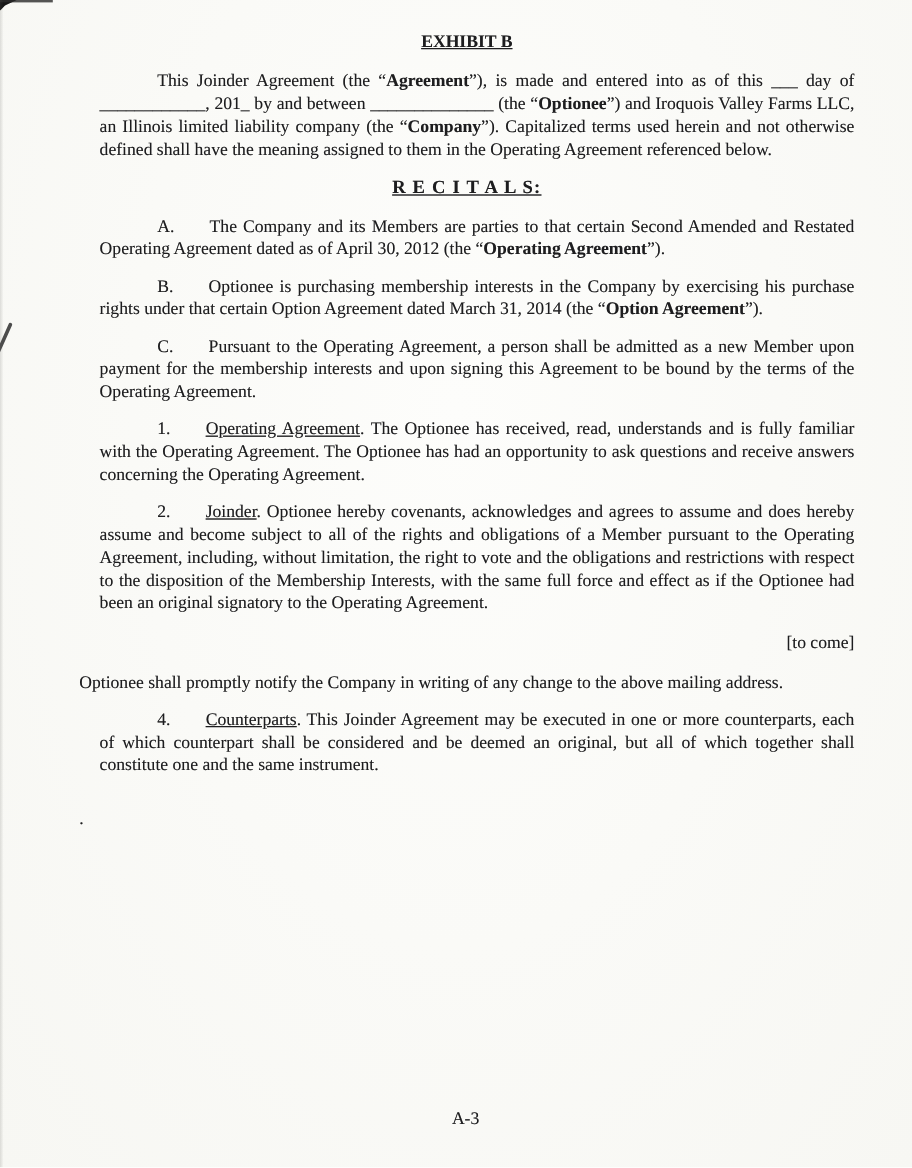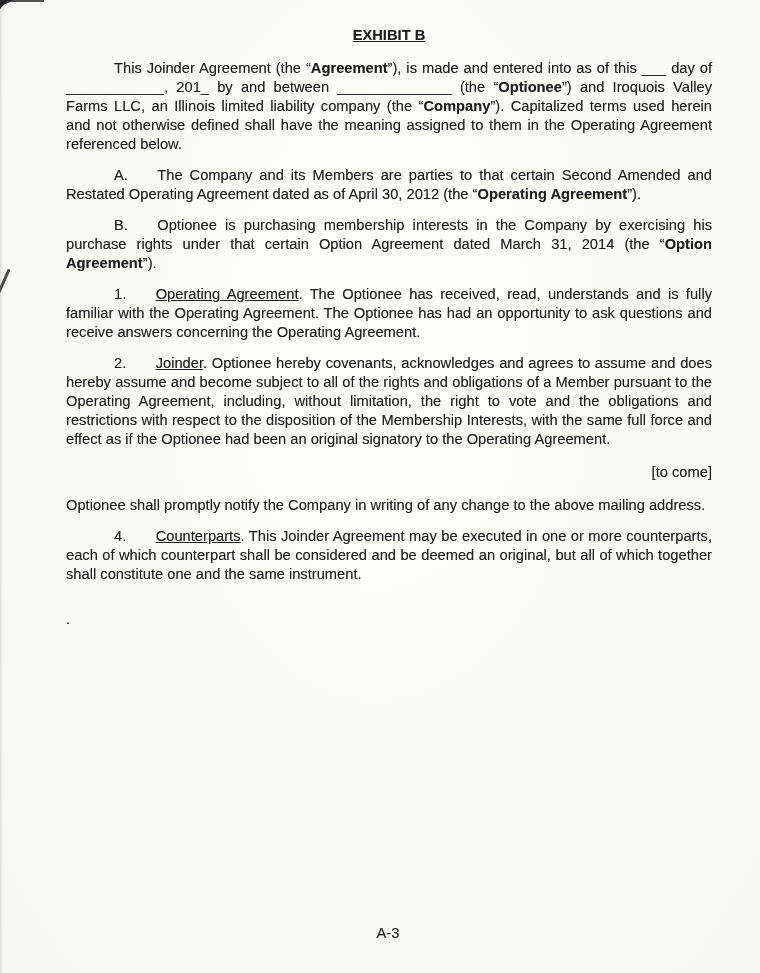--- a/index.html
+++ b/index.html
@@ -3,21 +3,21 @@
 <meta charset="utf-8">
 <style>
   * { box-sizing: border-box; }
   html, body { margin: 0; padding: 0; background: #ffffff; }
 
   .page {
     position: relative;
     width: 760px;
     height: 973px;
     background: radial-gradient(ellipse at 50% 35%, #fdfdfb 0%, #f7f7f3 100%);
-    font-family: Liberation Sans, sans-serif;
+    font-family: Liberation Serif, serif;
     font-size: 14.7px;
     line-height: 19px;
     color: #1d1d1f;
     overflow: hidden;
     text-shadow: 0 0 0.3px rgba(50,50,50,0.45);
   }
 
   .content {
     position: absolute;
     left: 66px;
@@ -26,21 +26,21 @@
   }
 
   .center { text-align: center; }
   .heading { font-weight: bold; text-decoration: underline; }
 
   .h1 { margin-bottom: 14px; }
   .h2 { margin-bottom: 12px; }
   .recitals { margin: 2px 0 14px 0; letter-spacing: 1px; font-size: 15.5px; }
 
   p { margin: 0 0 12px 0; text-align: justify; }
-  p.indent { text-indent: 48px; }
+  p.indent { text-indent: 48px; margin-left: 17px; }
   p.no-indent { text-indent: 0; text-align: left; margin-top: 8px; }
 
   .b { font-weight: bold; }
   .u { text-decoration: underline; }
 
   .tocome { text-align: right; margin: 14px 0 14px 0; }
 
   .stray { margin-top: 26px; text-align: left; }
 
   .footer {
@@ -81,25 +81,27 @@
   <div class="artifact edge-mark"></div>
   <div class="artifact left-shade"></div>
 
   <div class="content">
 
     <div class="center heading h1">EXHIBIT B</div>
 
 
     <p class="indent"><span>This Joinder Agreement (the “</span><span class="b">Agreement</span><span>”), is made and entered into as of this ___ day of ____________, 201_ by and between ______________ (the “</span><span class="b">Optionee</span><span>”) and Iroquois Valley Farms LLC, an Illinois limited liability company (the “</span><span class="b">Company</span><span>”).  Capitalized terms used herein and not otherwise defined shall have the meaning assigned to them in the Operating Agreement referenced below.</span></p>
 
+    <div class="center heading recitals">R E C I T A L S:</div>
 
     <p class="indent"><span>A.  The Company and its Members are parties to that certain Second Amended and Restated Operating Agreement dated as of April 30, 2012 (the “</span><span class="b">Operating Agreement</span><span>”).</span></p>
 
     <p class="indent"><span>B.  Optionee is purchasing membership interests in the Company by exercising his purchase rights under that certain Option Agreement dated March 31, 2014 (the “</span><span class="b">Option Agreement</span><span>”).</span></p>
 
+    <p class="indent"><span>C.  Pursuant to the Operating Agreement, a person shall be admitted as a new Member upon payment for the membership interests and upon signing this Agreement to be bound by the terms of the Operating Agreement.</span></p>
 
 
     <p class="indent"><span>1.  </span><span class="u">Operating Agreement</span><span>.  The Optionee has received, read, understands and is fully familiar with the Operating Agreement.  The Optionee has had an opportunity to ask questions and receive answers concerning the Operating Agreement.</span></p>
 
     <p class="indent"><span>2.  </span><span class="u">Joinder</span><span>.  Optionee hereby covenants, acknowledges and agrees to assume and does hereby assume and become subject to all of the rights and obligations of a Member pursuant to the Operating Agreement, including, without limitation, the right to vote and the obligations and restrictions with respect to the disposition of the Membership Interests, with the same full force and effect as if the Optionee had been an original signatory to the Operating Agreement.</span></p>
 
 
     <p class="tocome">[to come]</p>
 
     <p class="no-indent"><span>Optionee shall promptly notify the Company in writing of any change to the above mailing address.</span></p>

